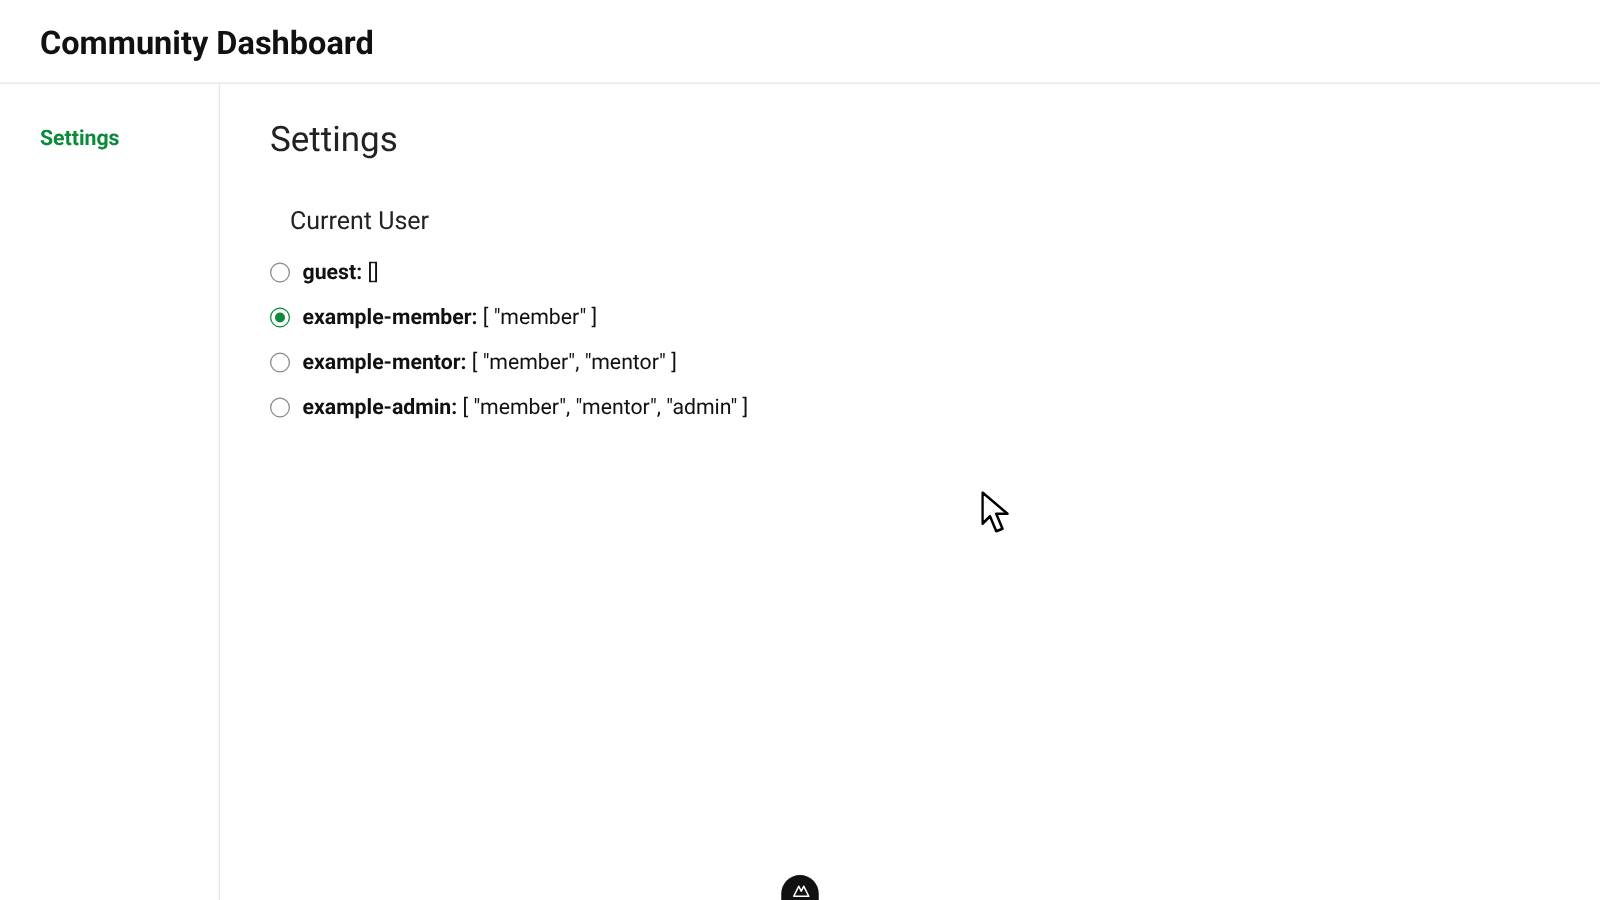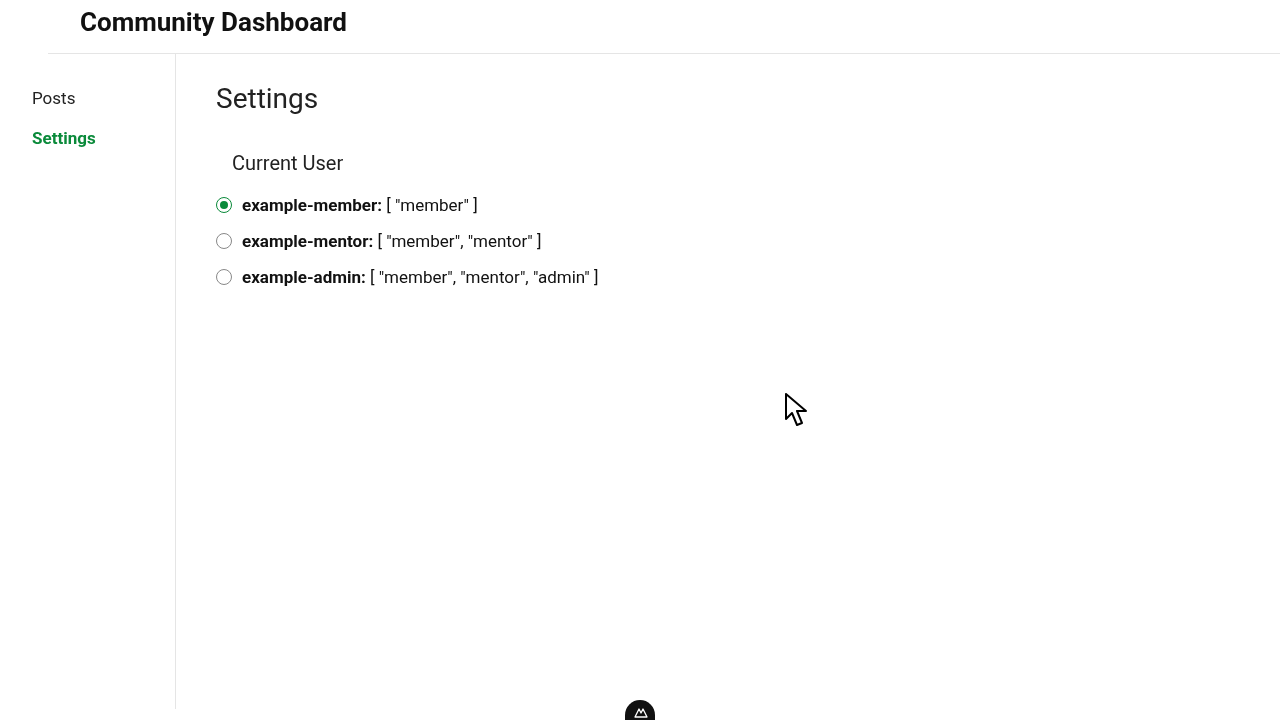--- a/index.html
+++ b/index.html
@@ -10,23 +10,22 @@
     body {
       font-family: -apple-system, BlinkMacSystemFont, "Segoe UI", Roboto, "Helvetica Neue", Arial, sans-serif;
       color: #111;
       background: #fff;
       width: 1280px;
       height: 720px;
       overflow: hidden;
       position: relative;
     }
     .header {
-      padding: 7px 32px 16px 32px;
+      padding: 20px 32px 16px 32px;
       border-bottom: 1px solid #e5e5e5;
-      margin-left: 48px;
     }
     .header h1 {
       font-size: 26px;
       font-weight: 700;
       color: #111;
     }
     .body {
       display: flex;
       height: calc(100% - 65px);
     }
@@ -122,34 +121,38 @@
   </style>
 </head>
 <body>
 
 <div class="header">
   <h1>Community Dashboard</h1>
 </div>
 
 <div class="body">
   <nav class="sidebar">
-    <div class="sidebar-item">
-      <span>Posts</span>
-    </div>
     <div class="sidebar-item active">
       <span>Settings</span>
     </div>
   </nav>
 
   <main class="main">
     <h2 class="page-title">Settings</h2>
     <h3 class="section-title">Current User</h3>
 
     <div class="radio-list">
 
+      <label class="radio-row">
+        <span class="radio"></span>
+        <span>
+          <span class="radio-label-name"><span>guest</span>:</span>
+          <span class="radio-label-roles">[]</span>
+        </span>
+      </label>
 
       <label class="radio-row">
         <span class="radio checked"></span>
         <span>
           <span class="radio-label-name"><span>example-member</span>:</span>
           <span class="radio-label-roles">[ "member" ]</span>
         </span>
       </label>
 
       <label class="radio-row">

